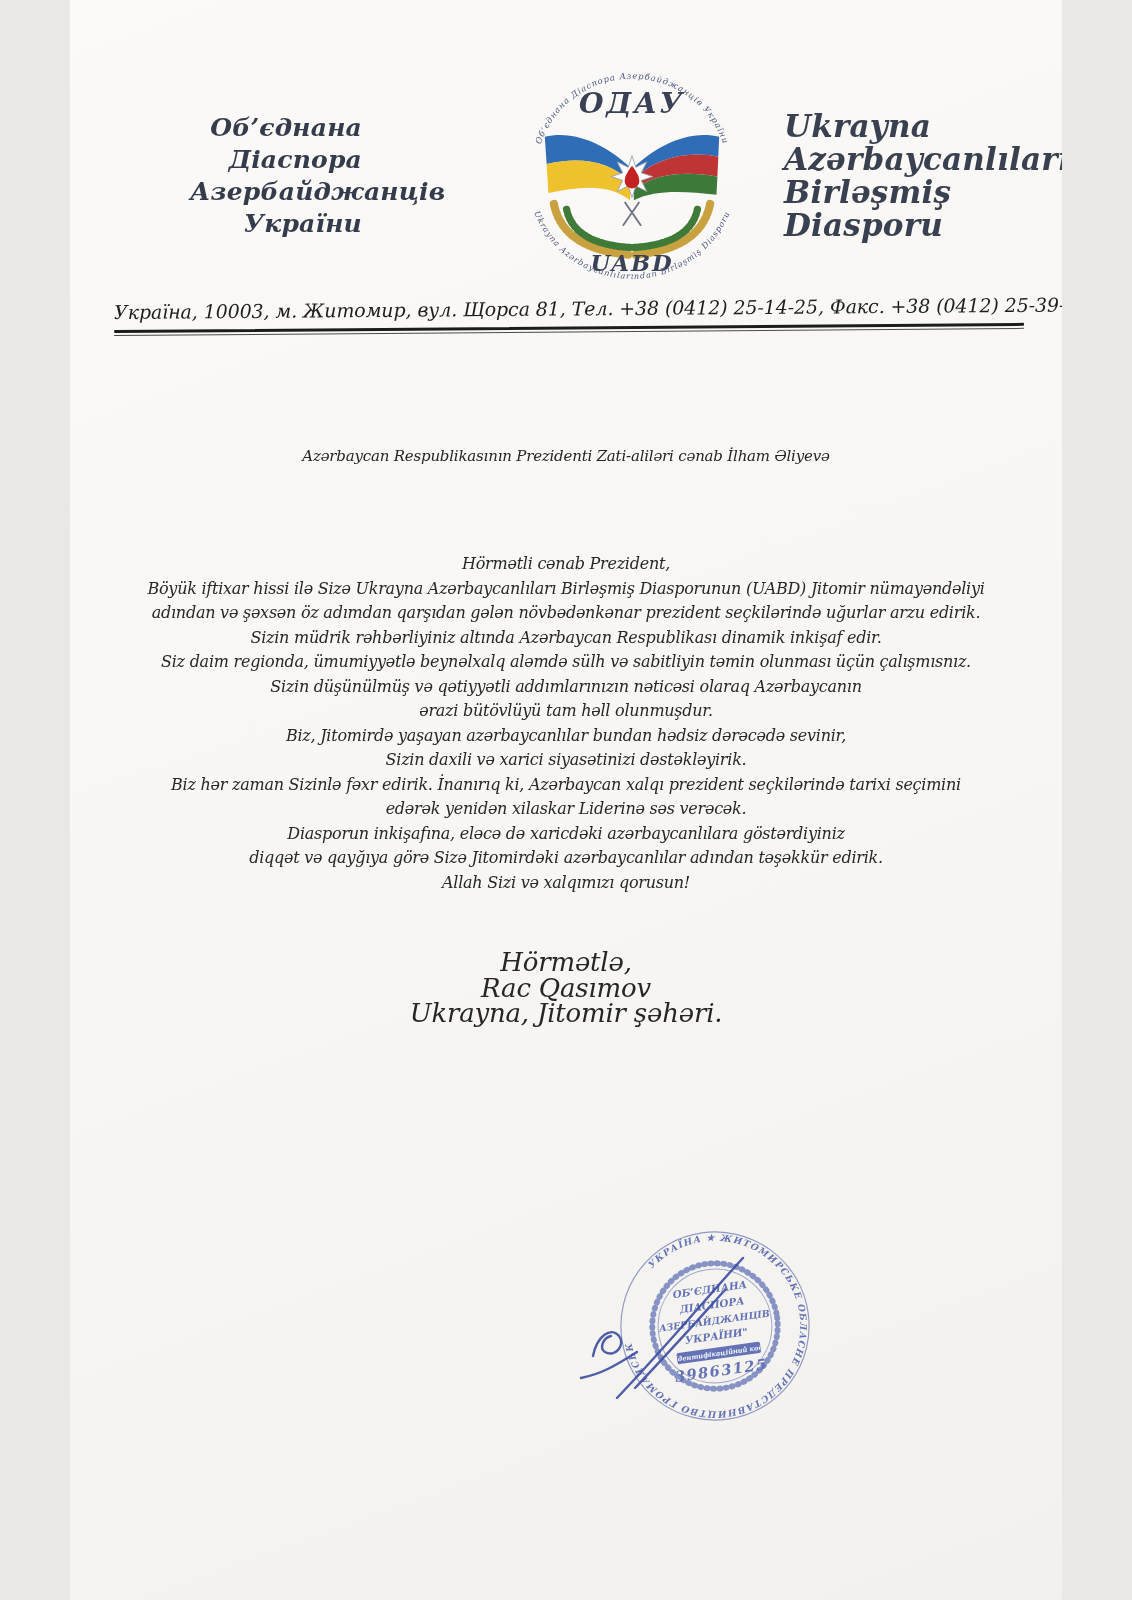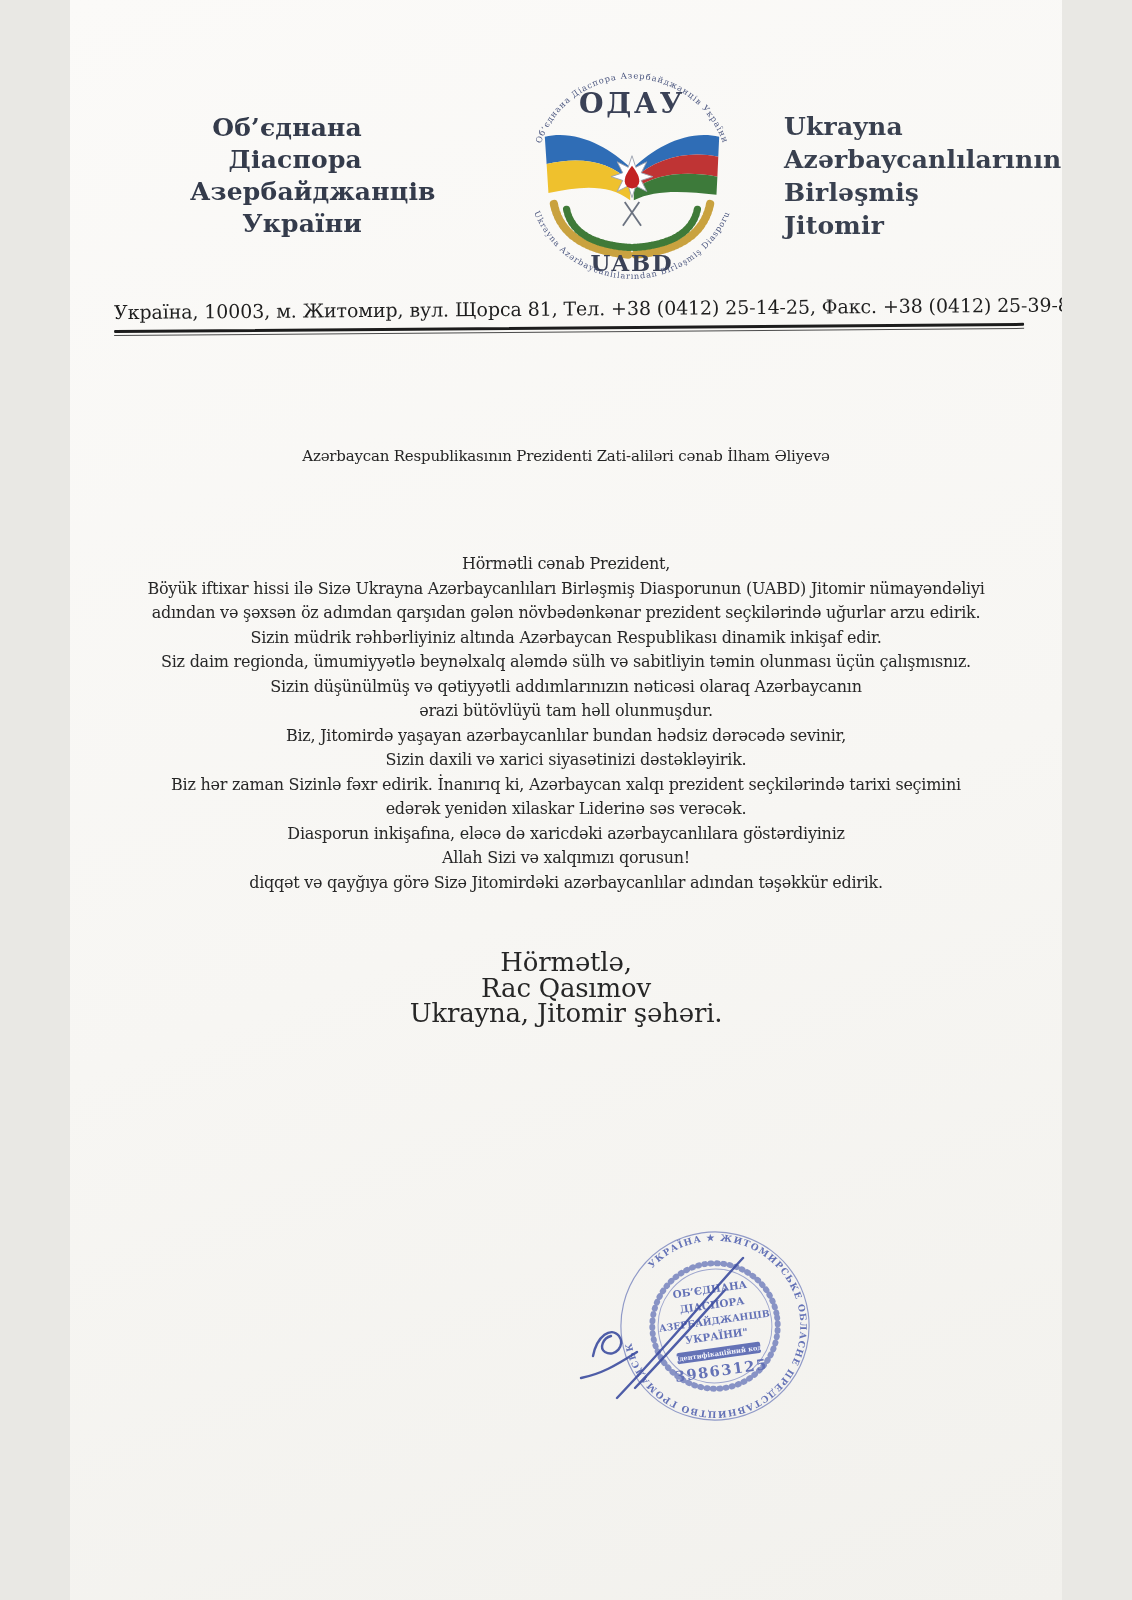--- a/index.html
+++ b/index.html
@@ -4,30 +4,31 @@
 <style>
   html,body{margin:0;padding:0;background:#e9e8e4;}
   .page{
     position:relative;
     width:992px;height:1600px;
     margin:0 auto;
     background:linear-gradient(160deg,#fbfaf8 0%,#f7f6f3 55%,#f2f1ed 100%);
     font-family:"DejaVu Serif","Liberation Serif",serif;
     color:#2b2b2b;
     overflow:hidden;
+    font-style:italic;
   }
   
   .lh-left{
     position:absolute;top:112px;left:120px;right:700px;
     text-align:right;font-weight:bold;font-size:25px;line-height:32px;
     color:#343b4b;letter-spacing:.2px;
   }
   .lh-right{
     position:absolute;top:110px;left:714px;
-    text-align:left;font-weight:bold;font-size:25px;line-height:33px;
+    text-align:left;font-weight:bold;font-size:31px;line-height:33px;
     color:#39404f;letter-spacing:.2px;
   }
   .logo-box{position:absolute;left:453px;top:56px;width:218px;height:234px;}
   .addr-wrap{
     position:absolute;left:44px;right:38px;top:301px;
     transform:rotate(-0.45deg);transform-origin:left center;
   }
   .addr-line{
     text-align:center;font-size:19px;color:#1e1e1e;
     white-space:nowrap;letter-spacing:-0.1px;
@@ -64,21 +65,21 @@
     <div>Об’єднана</div>
     <div>Діаспора</div>
     <div>Азербайджанців</div>
     <div>України</div>
   </div>
 
   <div class="lh-right">
     <div>Ukrayna</div>
     <div>Azərbaycanlılarının</div>
     <div>Birləşmiş</div>
-    <div>Jitomir</div>
+    <div>Diasporu</div>
   </div>
 
   <div class="logo-box">
     <svg class="serif-svg" width="218" height="234" viewBox="0 0 240 256">
       <defs>
         <path id="arcTop" d="M 14,130 A 106,106 0 0 1 226,130"></path>
         <path id="arcBottom" d="M 6,150 A 116,116 0 0 0 234,150"></path>
       </defs>
 
       <text font-size="9.2" fill="#4d5880" letter-spacing="1">
@@ -136,22 +137,22 @@
     <div class="body-line">adından və şəxsən öz adımdan qarşıdan gələn növbədənkənar prezident seçkilərində uğurlar arzu edirik.</div>
     <div class="body-line">Sizin müdrik rəhbərliyiniz altında Azərbaycan Respublikası dinamik inkişaf edir.</div>
     <div class="body-line">Siz daim regionda, ümumiyyətlə beynəlxalq aləmdə  sülh və sabitliyin təmin olunması üçün çalışmısnız.</div>
     <div class="body-line">Sizin düşünülmüş və qətiyyətli addımlarınızın nəticəsi olaraq Azərbaycanın</div>
     <div class="body-line">ərazi bütövlüyü tam həll olunmuşdur.</div>
     <div class="body-line">Biz, Jitomirdə yaşayan azərbaycanlılar bundan hədsiz dərəcədə sevinir,</div>
     <div class="body-line">Sizin daxili və xarici siyasətinizi dəstəkləyirik.</div>
     <div class="body-line">Biz hər zaman Sizinlə fəxr edirik. İnanırıq ki, Azərbaycan xalqı prezident seçkilərində tarixi seçimini</div>
     <div class="body-line">edərək yenidən xilaskar Liderinə səs verəcək.</div>
     <div class="body-line">Diasporun inkişafına, eləcə də xaricdəki azərbaycanlılara göstərdiyiniz</div>
+    <div class="body-line">diqqət və qayğıya görə Sizə Jitomirdəki azərbaycanlılar adından təşəkkür edirik.</div>
     <div class="body-line">Allah Sizi və xalqımızı qorusun!</div>
-    <div class="body-line">diqqət və qayğıya görə Sizə Jitomirdəki azərbaycanlılar adından təşəkkür edirik.</div>
   </div>
 
   <div class="closing-block">
     <div class="body-line">Hörmətlə,</div>
     <div class="body-line">Rac Qasımov</div>
     <div class="body-line">Ukrayna, Jitomir şəhəri.</div>
   </div>
 
   <div class="stamp-box">
     <svg class="serif-svg" width="196" height="200" viewBox="0 0 200 200">

